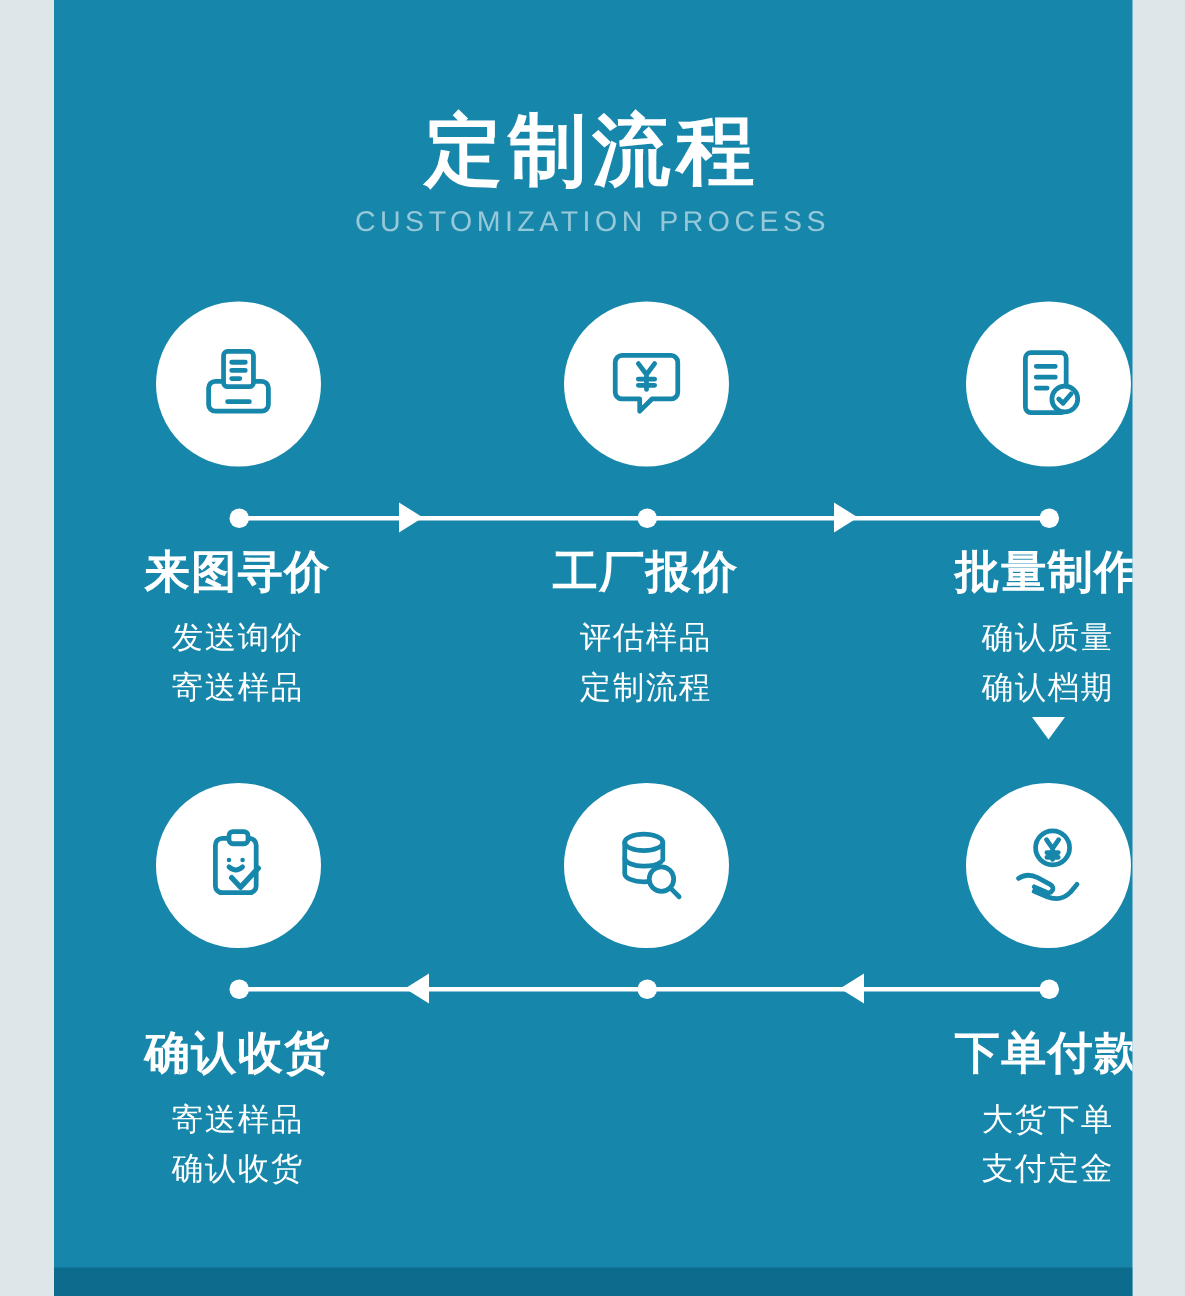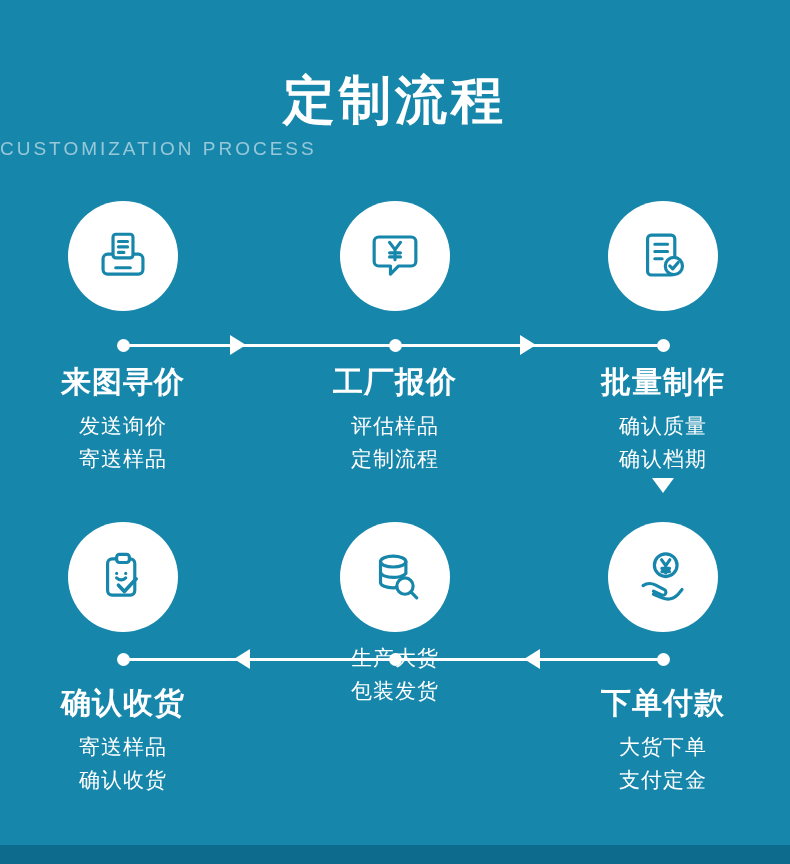--- a/index.html
+++ b/index.html
@@ -8,34 +8,34 @@
     --ink:#ffffff;
     --icon:#1786ab;
   }
   *{box-sizing:border-box;margin:0;padding:0;}
   body{
     font-family:"Liberation Sans", sans-serif;
     background:#dfe6ea;
   }
   .canvas{
     position:relative;
-    width:790px;height:864px;
+    width:719px;height:864px;
     margin:0 auto;
     background:var(--bg);
     overflow:hidden;
   }
   .title{
     position:absolute;left:0;top:66px;width:100%;
     text-align:center;
     font-size:52px;font-weight:bold;color:var(--ink);
     letter-spacing:4px;
   }
   .subtitle{
     position:absolute;left:0;top:138px;width:100%;
-    text-align:left;
+    text-align:center;
     font-size:19px;color:rgba(255,255,255,0.55);
     letter-spacing:3px;
   }
   .col{
     position:absolute;width:240px;text-align:center;
   }
   .circle{
     width:110px;height:110px;border-radius:50%;
     background:#ffffff;margin:0 auto;
     display:flex;align-items:center;justify-content:center;
@@ -174,24 +174,20 @@
     <div class="circle">
       <svg width="58" height="58" viewBox="0 0 64 64" fill="none" stroke="currentColor" stroke-width="3.5" stroke-linecap="round" stroke-linejoin="round">
         <ellipse cx="30" cy="15" rx="14" ry="6"></ellipse>
         <path d="M16 15 v23 c0 3.3 6.3 6 14 6 2 0 3.9 -0.2 5.6 -0.5"></path>
         <path d="M44 15 v13"></path>
         <path d="M16 26.5 c0 3.3 6.3 6 14 6 5.5 0 10.3 -1.3 12.7 -3.2"></path>
         <circle cx="43" cy="42" r="9" fill="#ffffff"></circle>
         <path d="M49.5 48.5 L56 55"></path>
       </svg>
     </div>
-    <div class="step-desc">
-      <div class="step-line">生产大货</div>
-      <div class="step-line">包装发货</div>
-    </div>
   </div>
 
   <div class="col" style="left:543px;top:522px">
     <div class="circle">
       <svg width="58" height="58" viewBox="0 0 64 64" fill="none" stroke="currentColor" stroke-width="3.5" stroke-linecap="round" stroke-linejoin="round">
         <circle cx="35" cy="19" r="12.5"></circle>
         <path d="M30.5 13 l4.5 6.5 4.5 -6.5 M35 19.5 v8 M30.8 22.5 h8.4 M30.8 26 h8.4"></path>
         <path d="M10 41.5 c5 -3.5 10 -2.5 14 -0.5 l9.5 5 a3.2 3.2 0 0 1 -3 5.7 l-9 -4"></path>
         <path d="M21.5 51 l9.5 4 c7 2.8 13 0.8 17 -3.2 l5 -6"></path>
       </svg>

